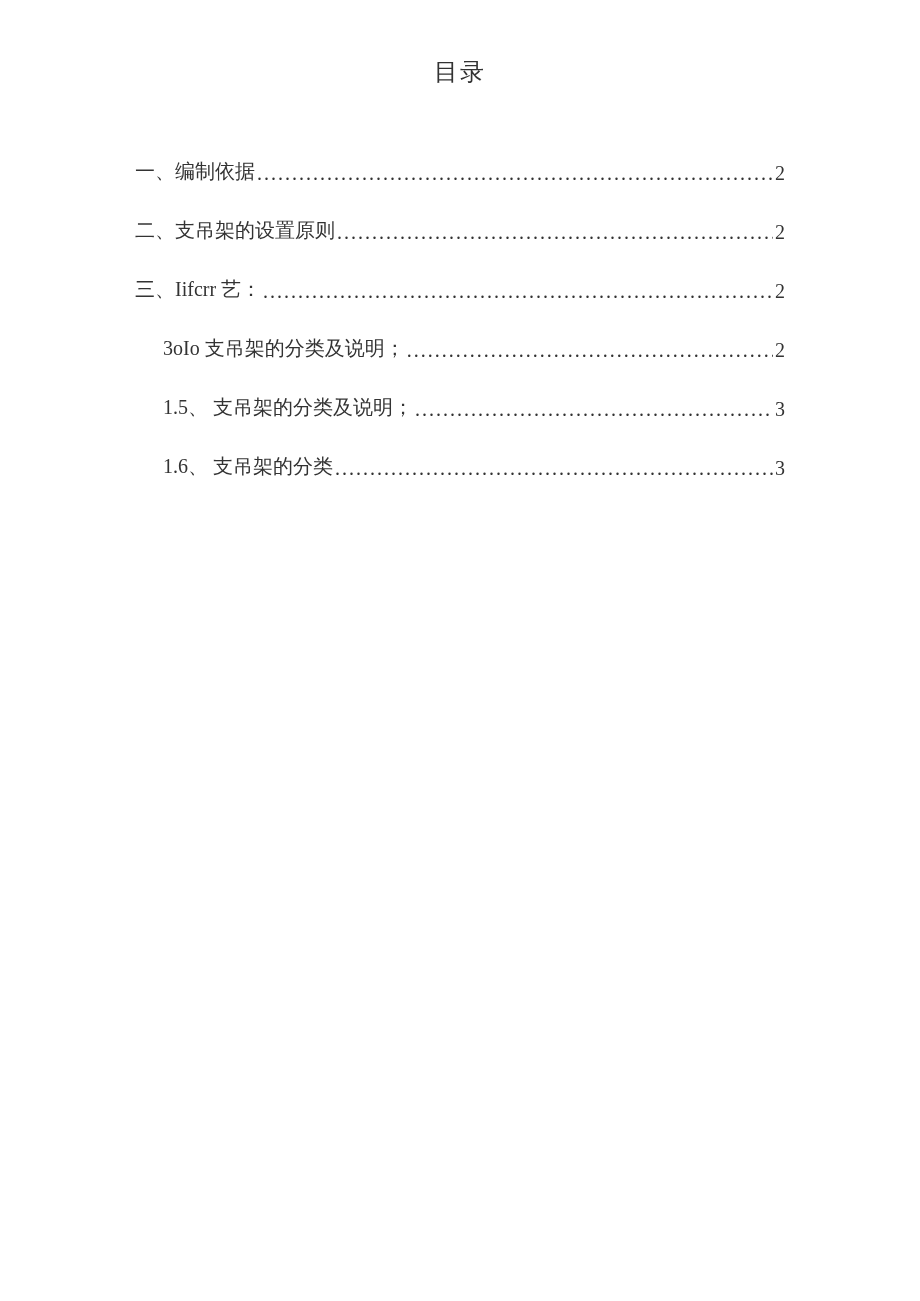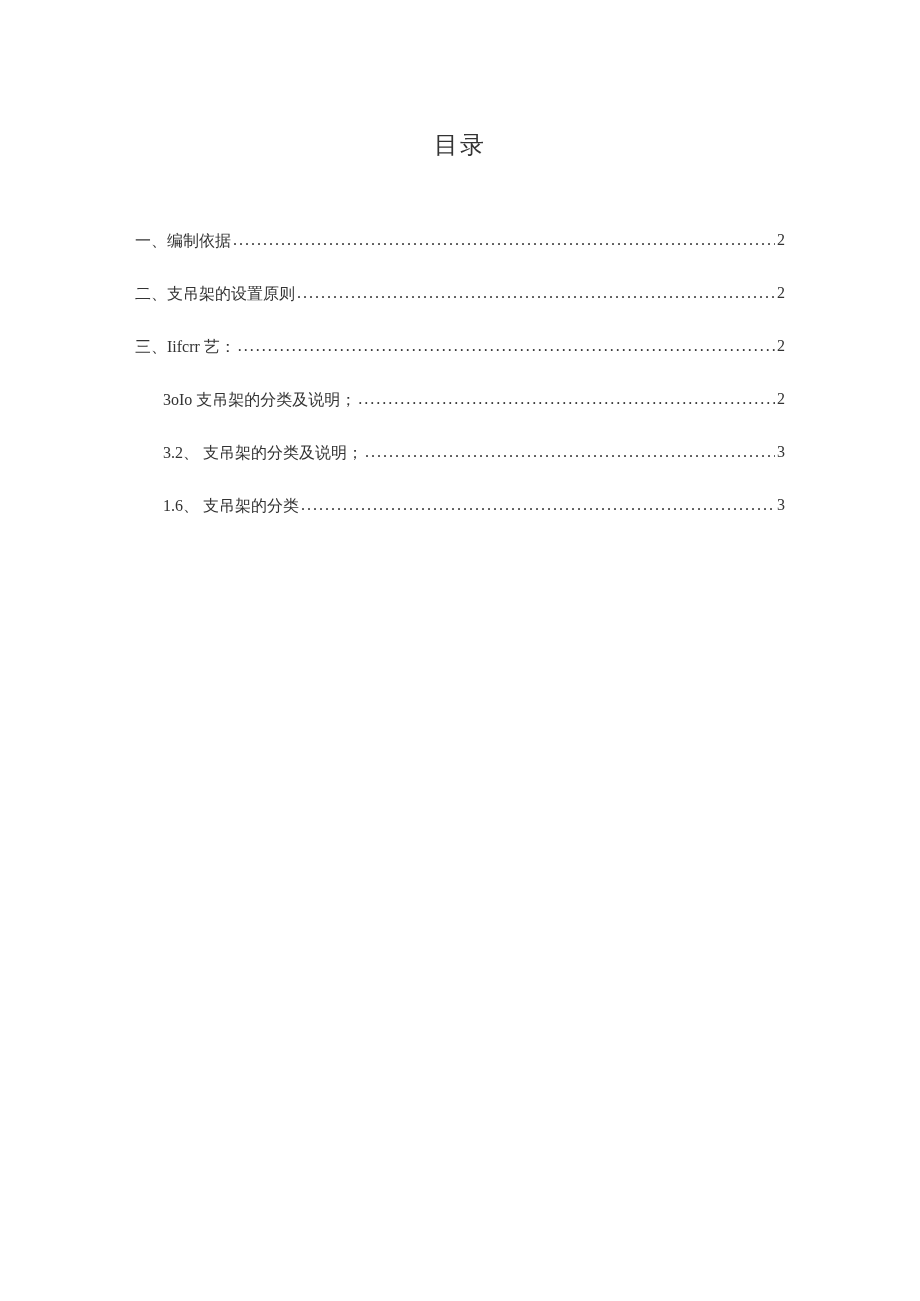--- a/index.html
+++ b/index.html
@@ -9,38 +9,37 @@
     }
     body {
       width: 920px;
       height: 1301px;
       background: #ffffff;
       font-family: "SimSun", "宋体", serif;
       color: #333333;
       position: relative;
     }
     .page {
-      padding: 110px 135px 0 135px;
-      margin-top: 19px;
+      padding: 56px 135px 0 135px;
     }
     .title {
       text-align: center;
       font-size: 24px;
       font-weight: normal;
       color: #333333;
       margin-bottom: 70px;
       letter-spacing: 2px;
     }
     .toc-list {
       list-style: none;
     }
     .toc-entry {
       display: flex;
-      align-items: flex-start;
-      font-size: 16px;
+      align-items: flex-end;
+      font-size: 20px;
       color: #333333;
       margin-bottom: 32px;
       white-space: nowrap;
     }
     .toc-entry.indent {
       padding-left: 28px;
     }
     .toc-label {
       flex-shrink: 0;
     }
@@ -78,21 +77,21 @@
       <span class="toc-label">三、Iifcrr 艺：</span>
       <span class="toc-dots"></span>
       <span class="toc-page">2</span>
     </li>
     <li class="toc-entry indent">
       <span class="toc-label">3oIo 支吊架的分类及说明；</span>
       <span class="toc-dots"></span>
       <span class="toc-page">2</span>
     </li>
     <li class="toc-entry indent">
-      <span class="toc-label">3.2、 支吊架的分类及说明；</span>
+      <span class="toc-label">1.5、 支吊架的分类及说明；</span>
       <span class="toc-dots"></span>
       <span class="toc-page">3</span>
     </li>
     <li class="toc-entry indent">
       <span class="toc-label">1.6、 支吊架的分类</span>
       <span class="toc-dots"></span>
       <span class="toc-page">3</span>
     </li>
   </ul>
 </div>

